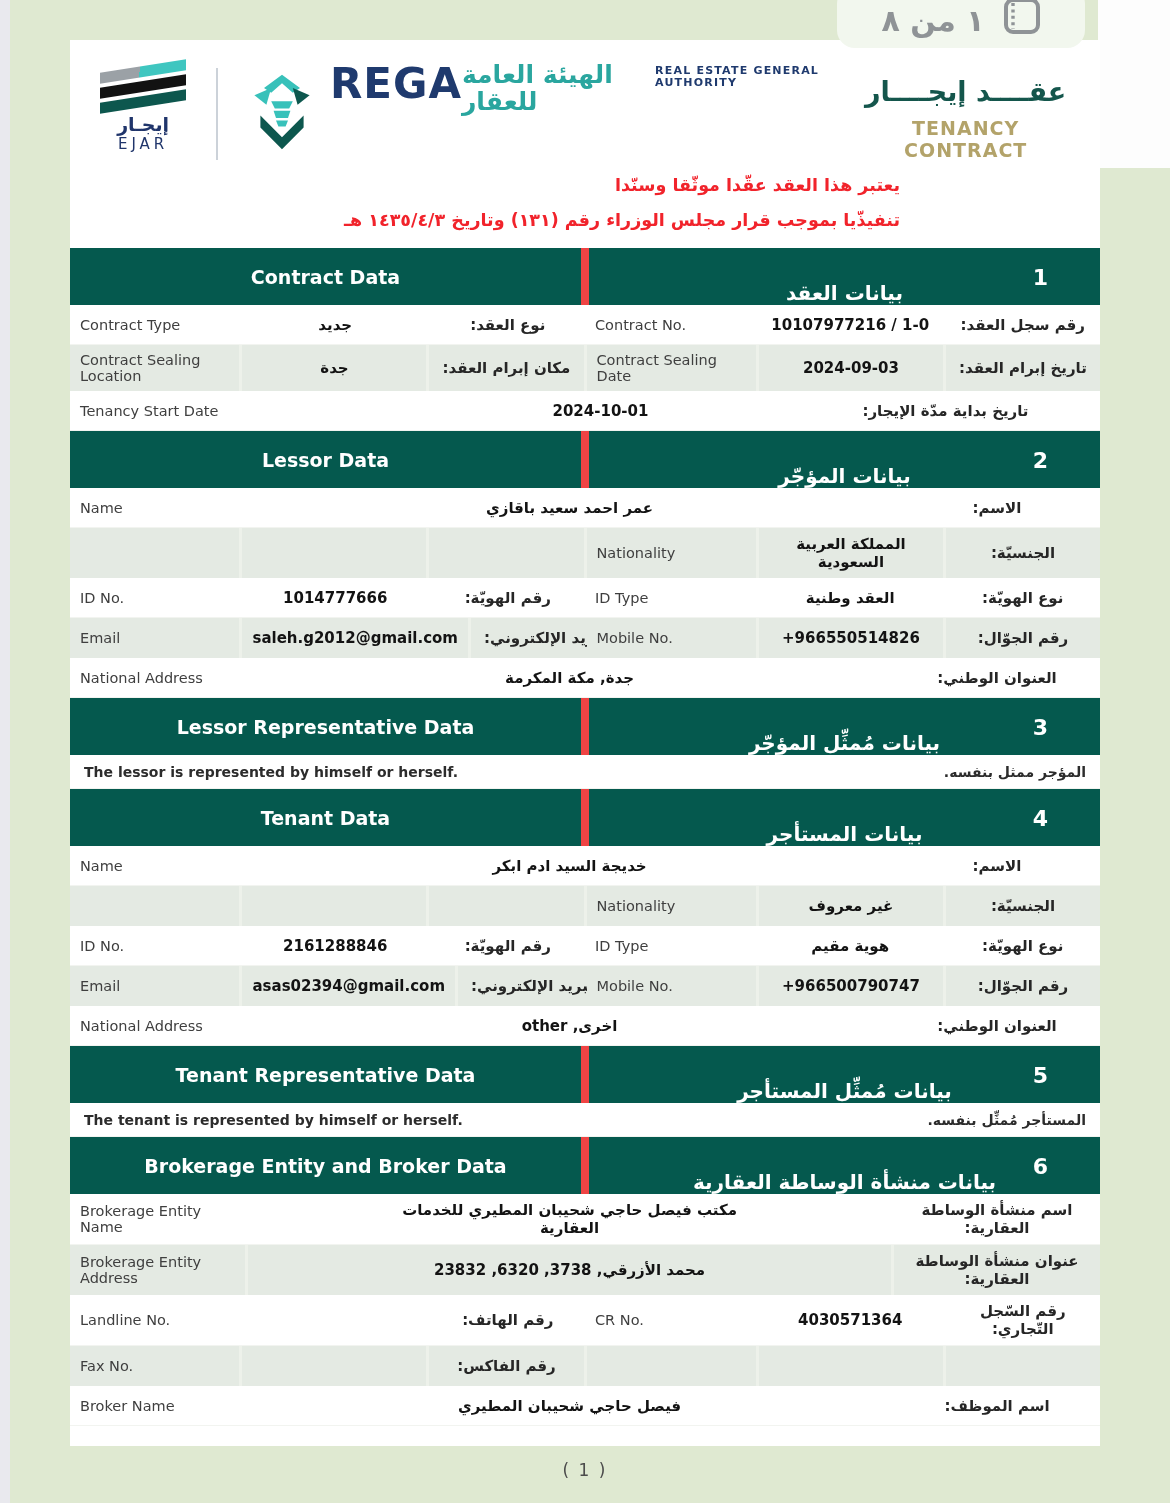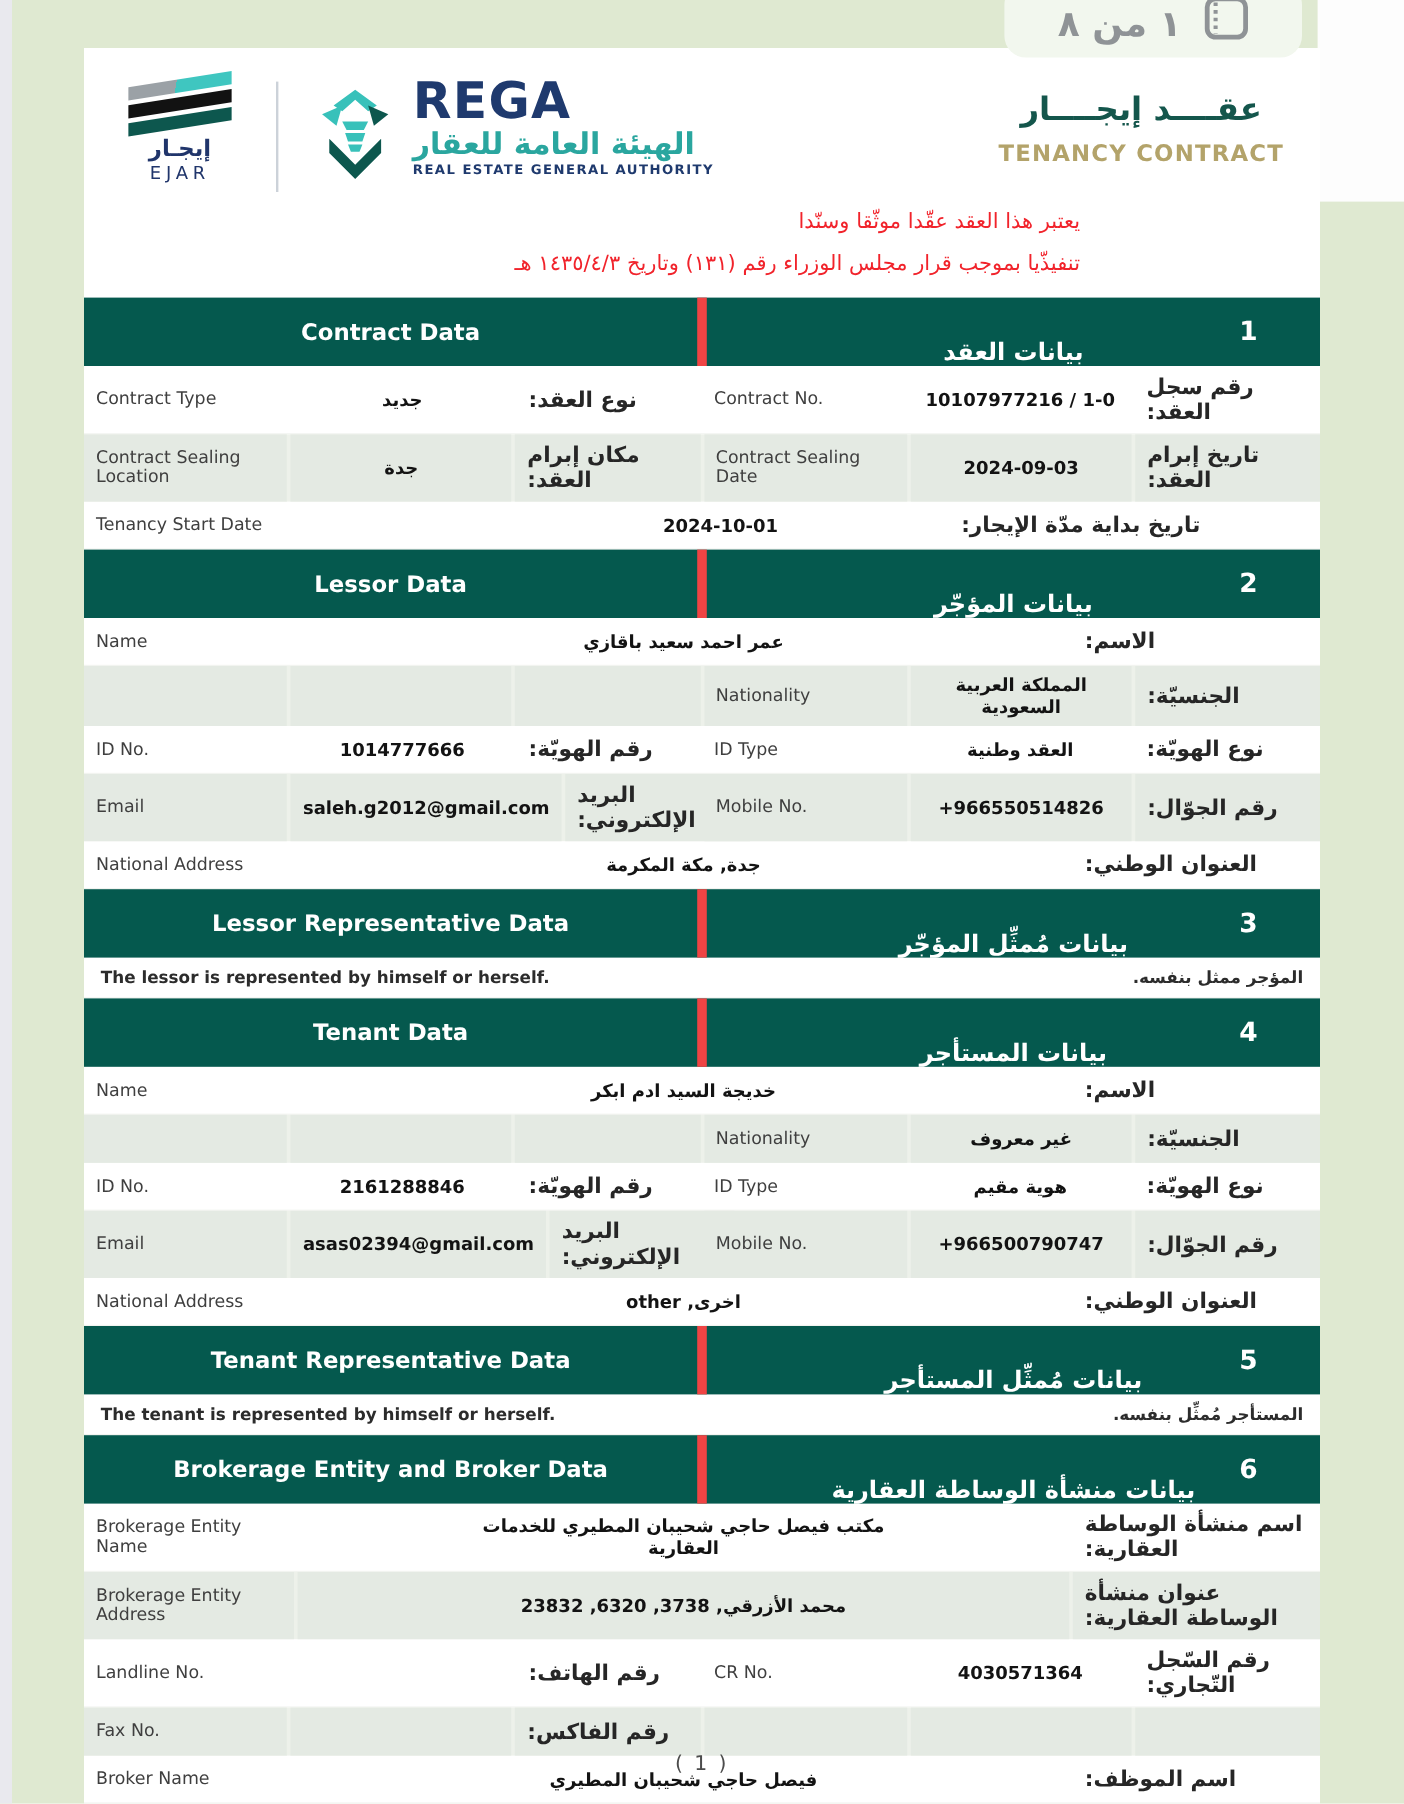--- a/index.html
+++ b/index.html
@@ -30,50 +30,50 @@
   .ejar{width:112px;text-align:center}
   .ejar-stripes{width:86px;margin:4px auto 6px;transform:skewY(-9deg)}
   .ejar-stripes i{display:block;height:11px;margin-bottom:4px}
   .ejar-stripes i:nth-child(1){background:linear-gradient(100deg,#9ba1a6 0 46%,#3fc6c0 46% 100%)}
   .ejar-stripes i:nth-child(2){background:#121212}
   .ejar-stripes i:nth-child(3){background:#0d574e}
   .ejar-ar{color:#20356b;font-weight:bold;font-size:19px}
   .ejar-en{color:#20356b;font-weight:normal;font-size:15px;letter-spacing:4px}
   .logo-divider{width:2px;height:92px;background:#ccd2d9;margin:6px 28px 0 24px}
   .rega{display:flex;gap:12px;align-items:flex-start}
-  .rega-texts{display:flex;flex-direction:column;line-height:1.06}
+  .rega-texts{display:flex;flex-direction:row;line-height:1.06}
   .rega-name{color:#1f3a6e;font-weight:bold;font-size:42px;letter-spacing:1px}
   .rega-ar{color:#2aa69f;font-weight:bold;font-size:25px;direction:rtl;text-align:left}
   .rega-en{color:#1f3a6e;font-weight:bold;font-size:11px;letter-spacing:1.2px;margin-top:3px}
   .title-block{margin-left:auto;text-align:center;padding-top:14px}
   .title-ar{color:#14564c;font-weight:bold;font-size:27px;direction:rtl}
   .title-en{color:#b3a36a;font-weight:bold;font-size:19px;letter-spacing:1px;margin-top:10px}
 
   
   .notice{direction:rtl;text-align:right;padding-left:0;padding-right:200px;
-    color:#f1232b;font-weight:normal;font-size:17.5px;line-height:35px;margin-top:2px;margin-bottom:10px}
+    color:#f1232b;font-weight:bold;font-size:17.5px;line-height:35px;margin-top:2px;margin-bottom:10px}
 
   
   .sec-header{display:flex;height:57px;background:#05594e;color:#fff}
   .sh-left{flex:1;display:flex;align-items:center;justify-content:center;border-right:8px solid #ef4444}
   .sh-en{font-weight:bold;font-size:19px}
   .sh-right{flex:1;position:relative;display:flex;align-items:flex-end;justify-content:center}
   .sh-ar{font-weight:bold;font-size:20px}
   .sh-num{position:absolute;right:52px;top:50%;transform:translateY(-50%);font-weight:bold;font-size:22px}
 
   .row{display:flex;min-height:40px;align-items:stretch;font-size:15px;border-bottom:1px solid #f2f4f0;box-sizing:border-box}
   .row.shaded{background:#edf1ea;border-bottom:none;column-gap:3px}
   .half{flex:1 1 50%;display:flex;align-items:stretch}
   .row.shaded .half{column-gap:3px}
   .c{display:flex;align-items:center;padding:7px 10px;box-sizing:border-box}
   .row.shaded .c{background:#e4eae3}
   .c span{display:block;width:100%}
   .c-en{flex:0 0 33%;color:#3f3f3f;font-size:14.5px;text-align:left}
   .c-val{flex:1;text-align:center;font-weight:bold;color:#131313}
-  .c-ar{flex:0 0 30%;text-align:left;font-weight:bold;color:#262626;font-size:18px}
+  .c-ar{flex:0 0 30%;text-align:center;font-weight:bold;color:#262626;font-size:15px}
   .row.full .c-en{flex:0 0 17%}
   .row.full .c-ar{flex:0 0 20%}
   .row.full .c-val span{max-width:380px;margin:0 auto}
   .row.note{justify-content:space-between;align-items:center;padding:0 14px;min-height:34px;
     font-size:14px;font-weight:bold;color:#2c2c2c}
 
   .page-footer{position:absolute;left:70px;width:1030px;top:1460px;text-align:center;
     color:#4c4c4c;font-size:17px;letter-spacing:2px}
 </style>
 </head>

